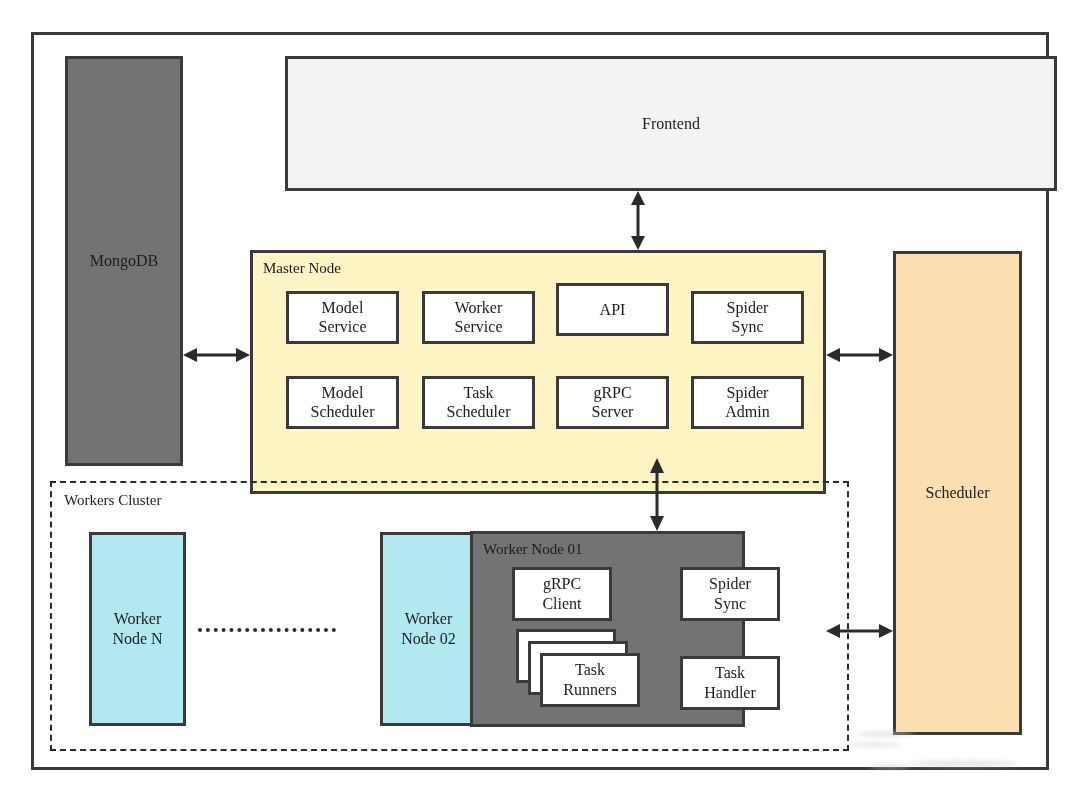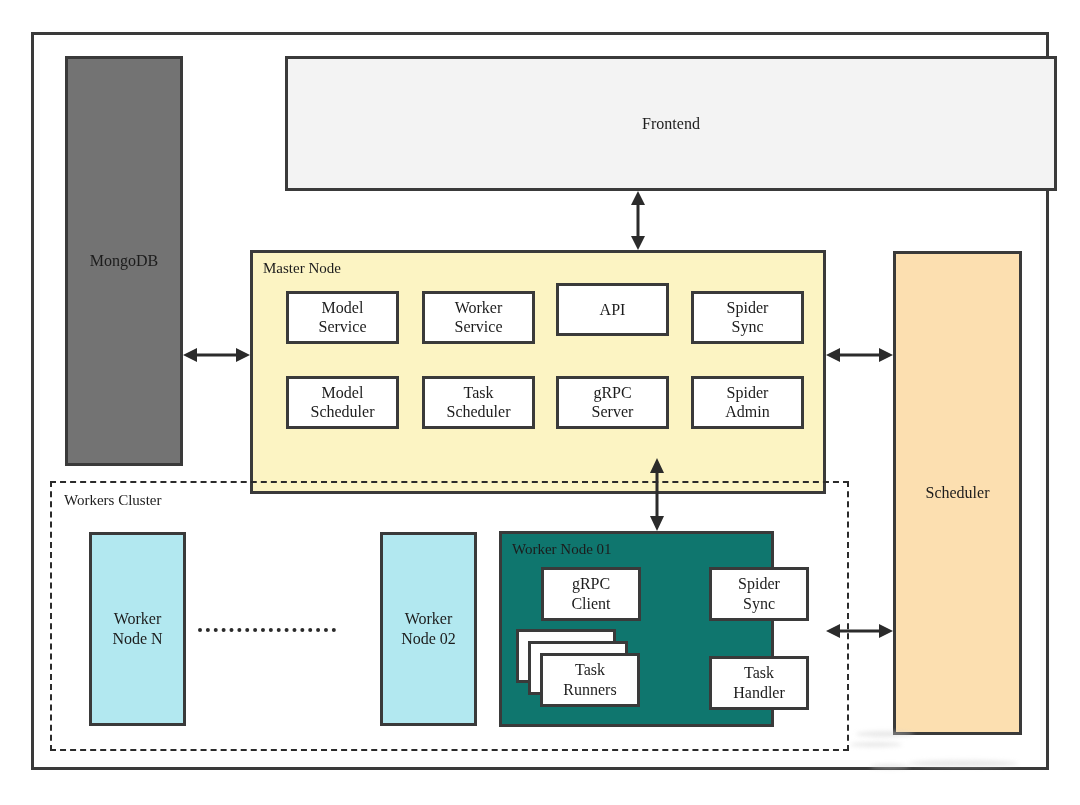--- a/index.html
+++ b/index.html
@@ -106,22 +106,22 @@
     border: 3px solid #3a3a3a;
     background: #b2e8f0;
     width: 97px;
     height: 194px;
     margin-left: 24px;
   }
   #worker-node-n { left: 65px; top: 532px; }
   #worker-node-02 { left: 356px; top: 532px; }
 
   #worker-node-01-box {
-    left: 499px; top: 531px; width: 275px; height: 196px;
-    background: #0f766e;
+    left: 470px; top: 531px; width: 275px; height: 196px;
+    background: #737373;
   }
 
   .wn-inner {
     position: absolute;
     box-sizing: border-box;
     border: 3px solid #3a3a3a;
     background: #ffffff;
     width: 100px;
     height: 54px;
   }

